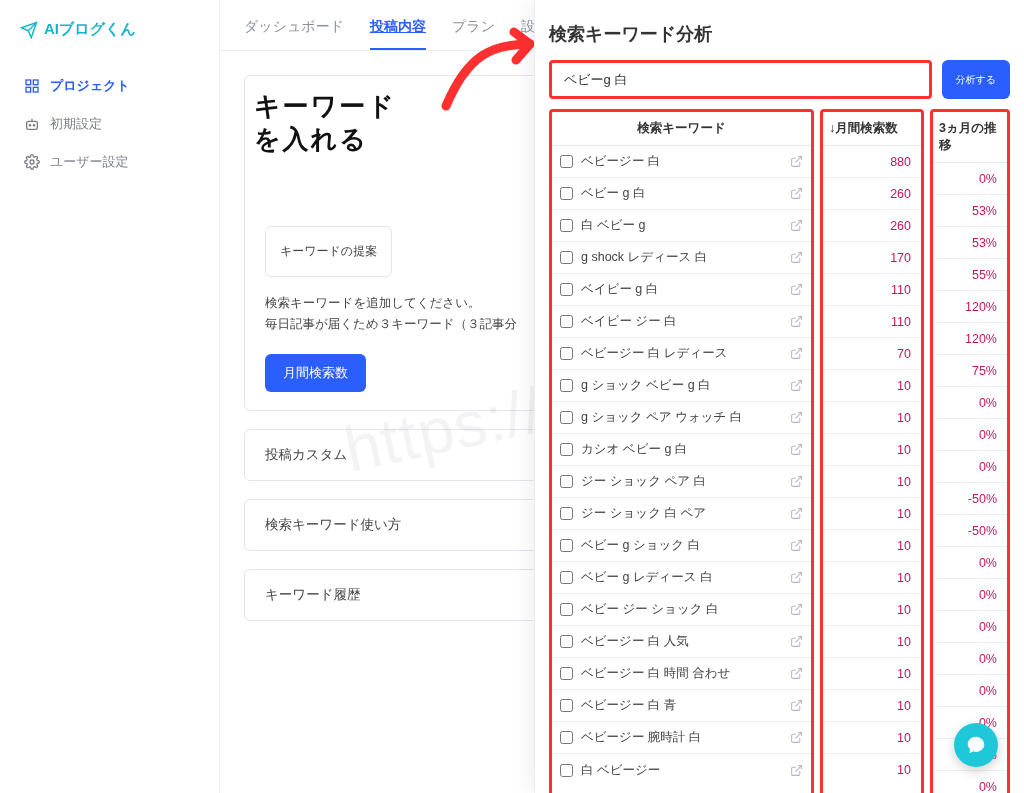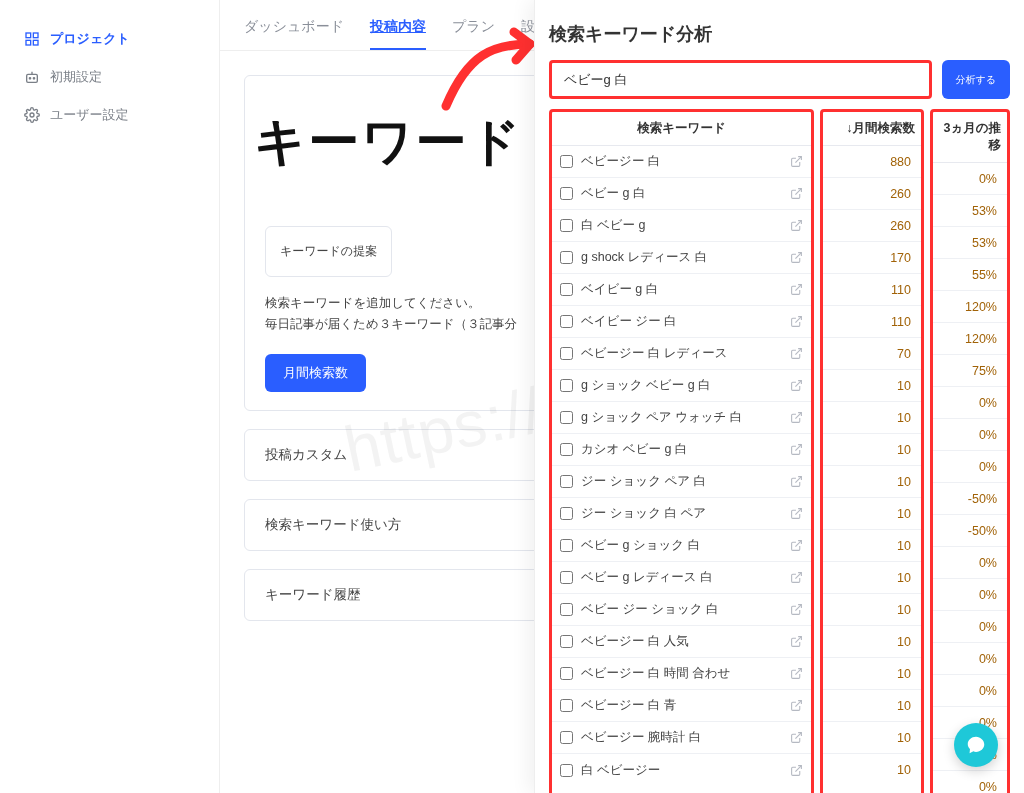--- a/index.html
+++ b/index.html
@@ -89,24 +89,24 @@
   border-radius: 6px;
   padding: 16px 20px;
   margin-bottom: 18px;
   font-size: 13.5px;
   color: #444;
   cursor: pointer;
 }
 
 .annotation {
   position: absolute;
-  top: 110px;
+  top: 90px;
   left: 34px;
   color: #111;
-  font-size: 51px;
+  font-size: 26px;
   font-weight: 900;
   line-height: 1.25;
   letter-spacing: 2px;
   pointer-events: none;
   z-index: 5;
 }
 .arrow {
   position: absolute;
   top: 24px;
   left: 218px;
@@ -181,33 +181,33 @@
 .col-kw { flex: 1; }
 .col-vol { width: 104px; }
 .col-trend { width: 80px; }
 .th {
   font-size: 12.5px;
   font-weight: 700;
   text-align: center;
   padding: 8px 6px;
   border-bottom: 1px solid #e7e9ef;
 }
-.col-vol .th, .col-trend .th { text-align: right; }
+.col-vol .th, .col-trend .th { text-align: left; }
 .trow { display: flex; align-items: center; border-bottom: 1px solid #eef0f4; }
 .trow:last-child { border-bottom: none; }
 .col-kw .trow { height: 32px; padding: 0 8px; gap: 8px; }
 .col-kw .trow input[type="checkbox"] { cursor: pointer; }
 .kw-text { flex: 1; font-size: 12.5px; color: #444; }
 .ext-icon { color: #b5b9c2; cursor: pointer; display: flex; }
 .col-vol .trow, .col-trend .trow {
   height: 32px;
   justify-content: flex-end;
   padding: 0 10px;
   font-size: 12.5px;
-  color: #a16207;
+  color: #be185d;
 }
 
 .fab {
   position: absolute;
   bottom: 26px;
   right: 26px;
   width: 44px;
   height: 44px;
   border-radius: 50%;
   background: #1ec8d8;
@@ -218,20 +218,27 @@
   cursor: pointer;
   z-index: 50;
 }
 .fab svg { fill: #fff; }
 </style>
 </head>
 <body>
 
 <div class="app">
   <aside class="sidebar">
+    <div class="logo">
+      <svg width="18" height="18" viewBox="0 0 24 24" fill="none" stroke="#17b5c8" stroke-width="2">
+          <path d="M22 2L11 13"></path>
+          <path d="M22 2L15 22L11 13L2 9L22 2Z"></path>
+        </svg>
+      <span>AIブログくん</span>
+    </div>
     <ul class="side-links">
       <li class="active">
         <svg width="16" height="16" viewBox="0 0 24 24" fill="none" stroke="currentColor" stroke-width="2">
             <rect x="3" y="3" width="7" height="7"></rect>
             <rect x="14" y="3" width="7" height="7"></rect>
             <rect x="3" y="14" width="7" height="7"></rect>
             <rect x="14" y="14" width="7" height="7"></rect>
           </svg>
         <span>プロジェクト</span>
       </li>
@@ -259,20 +266,21 @@
       <div class="tab">ダッシュボード</div>
       <div class="tab active">投稿内容</div>
       <div class="tab">プラン</div>
       <div class="tab">設定</div>
     </div>
 
     <div class="watermark">https://coletto.link</div>
 
     <div class="annotation">
       <div>キーワード</div>
+      <div>を入れる</div>
     </div>
     <svg class="arrow" width="110" height="90" viewBox="0 0 110 90">
       <path d="M8 82 C 30 30, 55 20, 92 20" fill="none" stroke="#ff3030" stroke-width="9" stroke-linecap="round"></path>
       <path d="M92 20 L76 8 M92 20 L78 36" fill="none" stroke="#ff3030" stroke-width="9" stroke-linecap="round"></path>
     </svg>
 
     <div class="content">
       <div class="card" style="padding-top:150px;">
         <button class="suggest-btn">キーワードの提案</button>
         <div class="hint-text">

